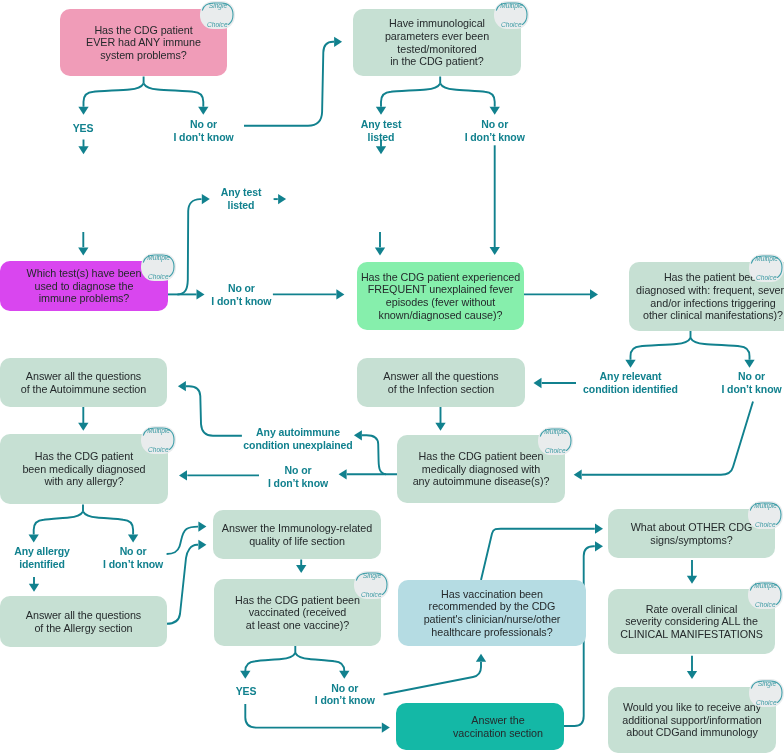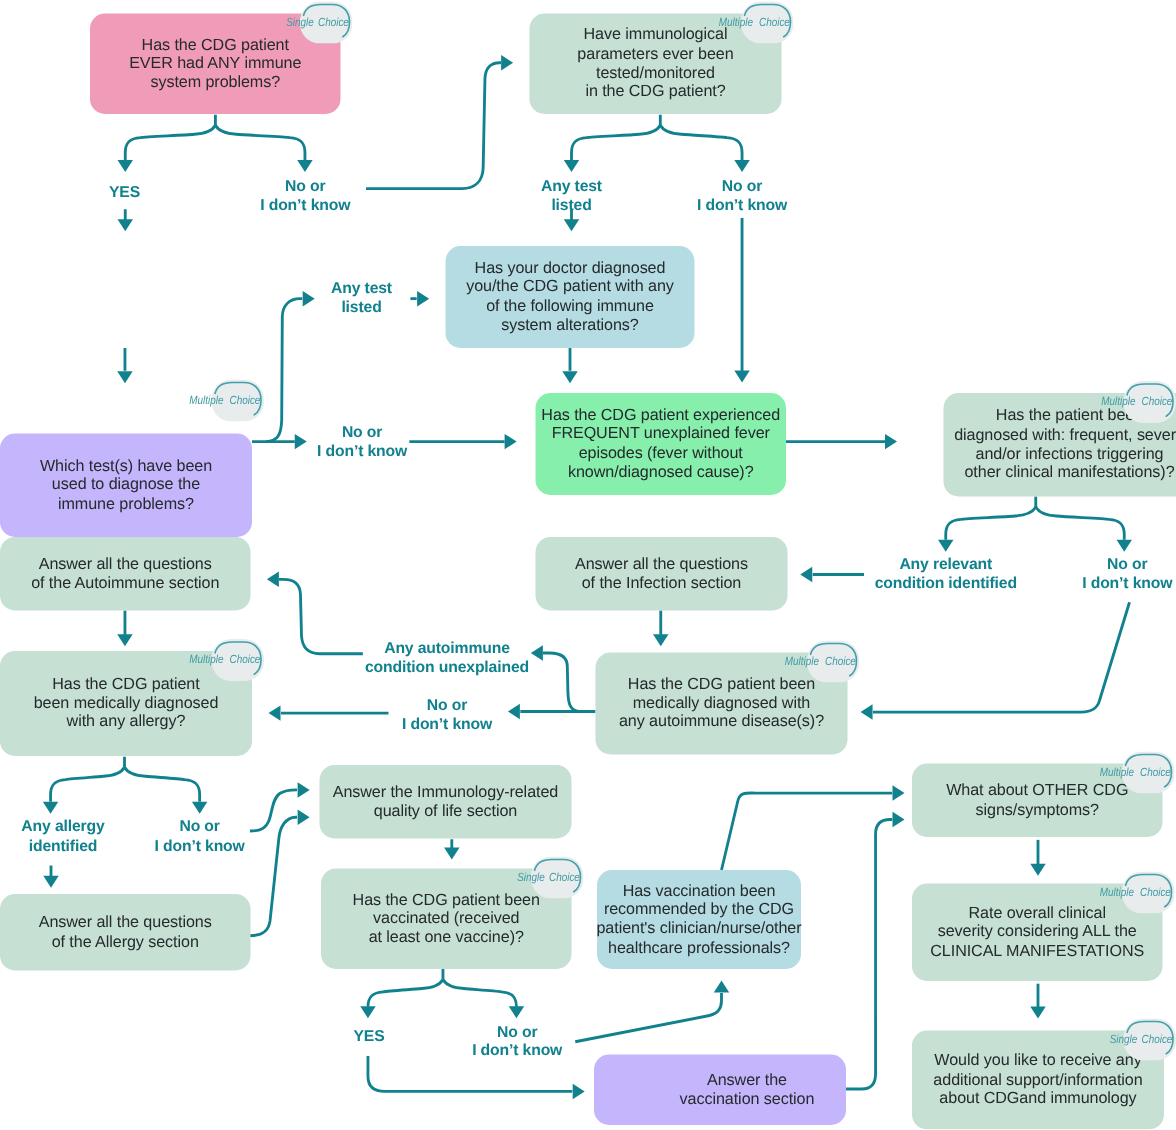--- a/index.html
+++ b/index.html
@@ -5,21 +5,21 @@
 <style>
   html,body{margin:0;padding:0;background:#ffffff;}
   body{width:784px;height:753px;font-family:"Liberation Sans",sans-serif;overflow:hidden;}
   #stage{position:relative;width:784px;height:753px;background:#ffffff;}
   svg#flow{position:absolute;left:0;top:0;}
   .nodebox{position:absolute;border-radius:10px;display:flex;align-items:center;justify-content:center;box-sizing:border-box;}
   .nodetext{font-size:10.75px;line-height:12.55px;color:#252A2C;text-align:center;white-space:pre;letter-spacing:-0.05px;}
   .badge{position:absolute;width:35px;height:28px;}
   .badge svg{position:absolute;left:0;top:0;}
   .badge .btext{position:absolute;left:0px;top:0.5px;width:35px;height:27px;
-        display:flex;flex-direction:row;align-items:center;justify-content:flex-end;}
+        display:flex;flex-direction:column;align-items:center;justify-content:space-between;}
   .badge .bl{font-size:7.9px;line-height:7.9px;transform:scaleX(0.84);font-style:italic;color:#3E9BA4;white-space:pre;
         font-family:"Liberation Sans",sans-serif;}
   .flabel{position:absolute;font-size:10.5px;line-height:12.6px;font-weight:bold;color:#11818E;
           text-align:center;white-space:pre;transform:translateX(-50%);letter-spacing:-0.1px;}
 </style>
 </head>
 <body>
 
 <div id="stage">
 <svg id="flow" width="784" height="753" viewBox="0 0 784 753">
@@ -111,27 +111,21 @@
       <div class="nodetext">Has the CDG patient
 EVER had ANY immune
 system problems?</div>
     </div>
 <div class="nodebox" style="left:353px;top:9px;width:168px;height:67px;background:#C6E0D3;">
       <div class="nodetext">Have immunological
 parameters ever been
 tested/monitored
 in the CDG patient?</div>
     </div>
-<div class="nodebox" style="left:297px;top:164px;width:166px;height:68px;background:#B5DCE3;">
-      <div class="nodetext">Has your doctor diagnosed
-you/the CDG patient with any
-of the following immune
-system alterations?</div>
-    </div>
-<div class="nodebox" style="left:0px;top:261px;width:168px;height:69px;background:#c4b5fd;margin-top:28px;">
+<div class="nodebox" style="left:0px;top:261px;width:168px;height:50px;background:#d946ef;">
       <div class="nodetext">Which test(s) have been
 used to diagnose the
 immune problems?</div>
     </div>
 <div class="nodebox" style="left:357px;top:262px;width:167px;height:68px;background:#86efac;">
       <div class="nodetext">Has the CDG patient experienced
 FREQUENT unexplained fever
 episodes (fever without
 known/diagnosed cause)?</div>
     </div>
@@ -169,32 +163,32 @@
     </div>
 <div class="nodebox" style="left:0px;top:596px;width:167px;height:51px;background:#C6E0D3;">
       <div class="nodetext">Answer all the questions
 of the Allergy section</div>
     </div>
 <div class="nodebox" style="left:214px;top:579px;width:167px;height:67px;background:#C6E0D3;">
       <div class="nodetext">Has the CDG patient been
 vaccinated (received
 at least one vaccine)?</div>
     </div>
-<div class="nodebox" style="left:398px;top:580px;width:136px;height:66px;background:#B5DCE3;">
+<div class="nodebox" style="left:398px;top:580px;width:188px;height:66px;background:#B5DCE3;">
       <div class="nodetext">Has vaccination been
 recommended by the CDG
 patient's clinician/nurse/other
 healthcare professionals?</div>
     </div>
 <div class="nodebox" style="left:608px;top:589px;width:167px;height:65px;background:#C6E0D3;">
       <div class="nodetext">Rate overall clinical
 severity considering ALL the
 CLINICAL MANIFESTATIONS</div>
     </div>
-<div class="nodebox" style="left:396px;top:703px;width:168px;height:47px;background:#c4b5fd;padding-left:36px;">
+<div class="nodebox" style="left:396px;top:703px;width:168px;height:47px;background:#14b8a6;padding-left:36px;">
       <div class="nodetext">Answer the
 vaccination section</div>
     </div>
 <div class="nodebox" style="left:608px;top:687px;width:168px;height:66px;background:#C6E0D3;">
       <div class="nodetext">Would you like to receive any
 additional support/information
 about CDGand immunology</div>
     </div>
 <div class="badge" style="left:200px;top:1px;">
       <svg width="35" height="28" viewBox="0 0 35 28">

